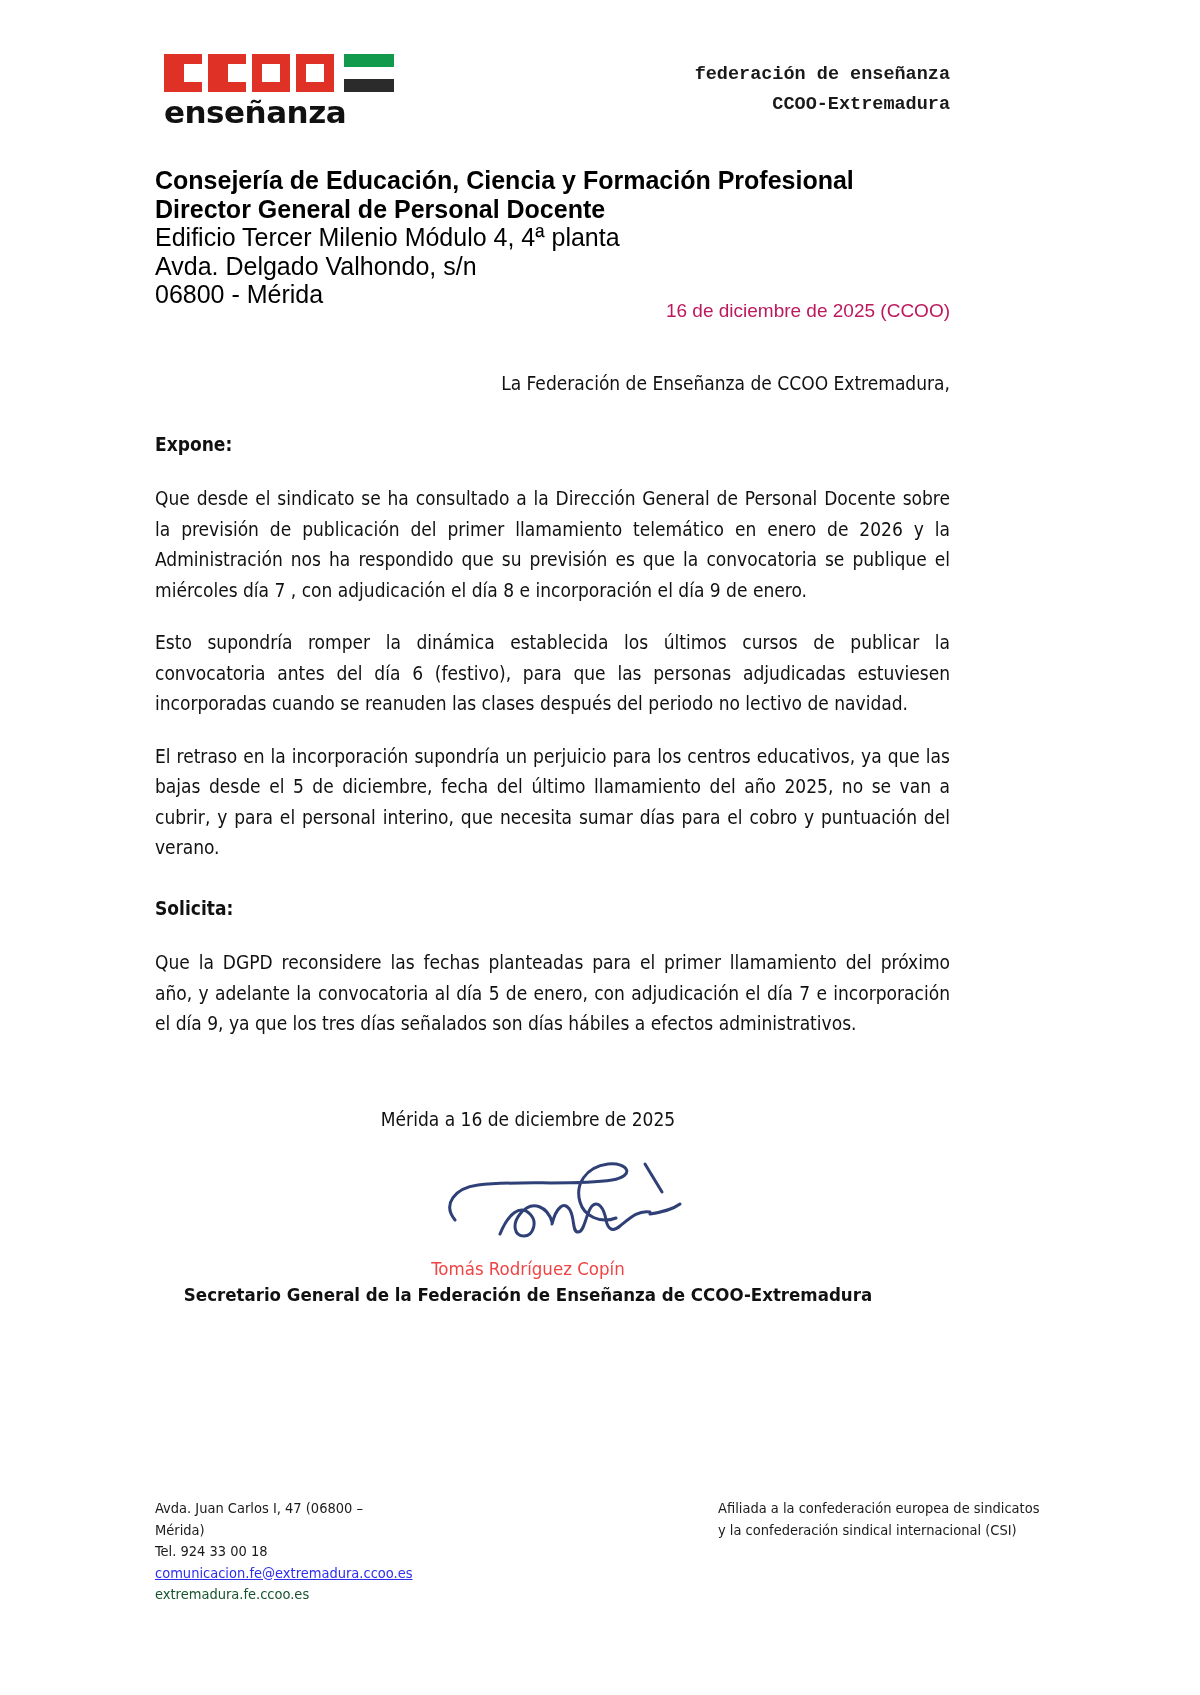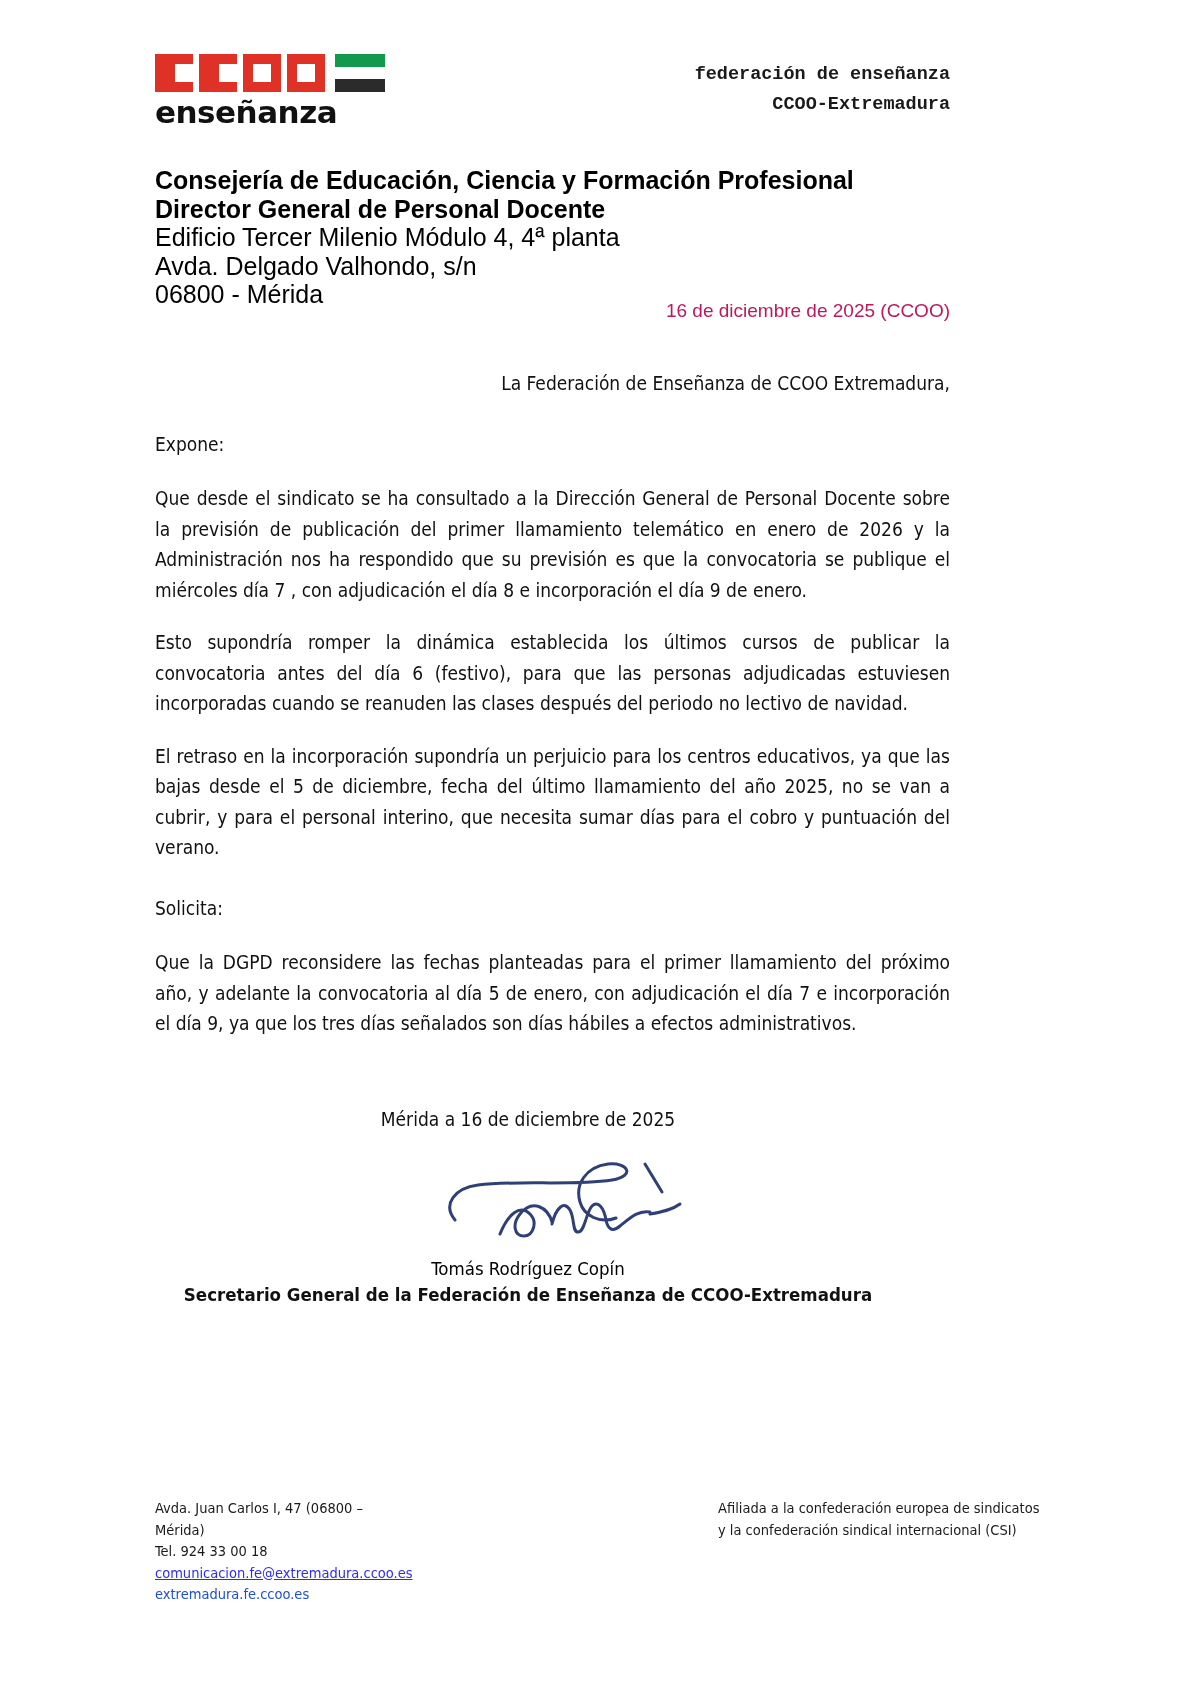--- a/index.html
+++ b/index.html
@@ -8,21 +8,21 @@
     background: #ffffff;
     font-family: "Liberation Sans", sans-serif;
     color: #000;
     overflow: hidden;
   }
   .page { position: relative; width: 1200px; height: 1695px; background:#fff; }
 
   
   .header { position: absolute; top: 44px; left: 0; width: 1200px; height: 100px; }
 
-  .logo { position: absolute; left: 155px; top: 10px; width: 340px; }
+  .logo { position: absolute; left: 164px; top: 10px; width: 340px; }
   .logo-row { display: flex; align-items: flex-start; height: 38px; }
   .ccoo-letters { display: flex; gap: 6px; }
   .blk { width: 38px; height: 38px; background: #e03127; position: relative; }
   
   .blk.c::after { content:""; position:absolute; right:0; top:10px; width:18px; height:18px; background:#fff; }
   
   .blk.o::after { content:""; position:absolute; left:10px; top:10px; width:18px; height:18px; background:#fff; }
   .flag { width: 50px; height: 38px; margin-left: 10px; display:flex; flex-direction:column; }
   .flag span { display:block; width:100%; height:33.33%; }
   .flag .s1 { background:#119a4c; }
@@ -43,39 +43,39 @@
   .datum { position: absolute; right: 250px; top: 300px; width: 500px; text-align: right;
            font-family: "Liberation Sans", sans-serif; font-size: 19px; color:#be185d; }
 
   
   .body { position: absolute; left: 155px; top: 368px; width: 795px;
           font-family: "DejaVu Sans Condensed", "Liberation Sans", sans-serif;
           font-size: 19px; line-height: 30.5px; color:#111; }
   .body p { text-align: justify; margin-bottom: 22px; }
   .body p.nojust { text-align: right; }
   .lead { margin-bottom: 26px !important; }
-  .sect { font-weight: 400; margin-bottom: 24px !important; text-align:right;margin-top:30px; }
+  .sect { font-weight: 700; margin-bottom: 24px !important; text-align:right;margin-top:30px; }
 
   
   .sigblock { position: absolute; left: 0; top: 1108px; width: 1056px; text-align: center; }
   .sig-place { font-family: "DejaVu Sans Condensed","Liberation Sans", sans-serif;
                font-size: 19px; color:#111; }
   .sig-img { width: 1200px; height: 100px; margin-top: 22px; }
   .sig-name { font-family: "DejaVu Sans Condensed","Liberation Sans", sans-serif;
-              font-size: 18.5px; color:#000000; margin-top: 2px; }
+              font-size: 18.5px; color:#ef4444; margin-top: 2px; }
   .sig-role { font-family: "DejaVu Sans Condensed","Liberation Sans", sans-serif;
               font-size: 18.5px; font-weight: 700; color:#111; margin-top: 5px; }
 
   
   .footer { position: absolute; top: 1498px; left: 0; width: 1200px; height: 120px; }
   .foot-left { position: absolute; left: 155px; top: 0; width: 420px;
                font-family: "DejaVu Sans Condensed","Liberation Sans", sans-serif;
                font-size: 14.5px; line-height: 21.5px; color:#1a1a1a; }
   .foot-left a.mail { color:#2d2df0; text-decoration: underline; }
-  .foot-left a.web  { color:#1d4ed8; text-decoration: none; }
+  .foot-left a.web  { color:#14532d; text-decoration: none; }
   .foot-right { position: absolute; left: 718px; top: 0; width: 330px; overflow: hidden;
                 white-space: nowrap;
                 font-family: "DejaVu Sans Condensed","Liberation Sans", sans-serif;
                 font-size: 14.5px; line-height: 21.5px; color:#1a1a1a; }
 </style>
 </head>
 <body>
 
 <div class="page">
 

